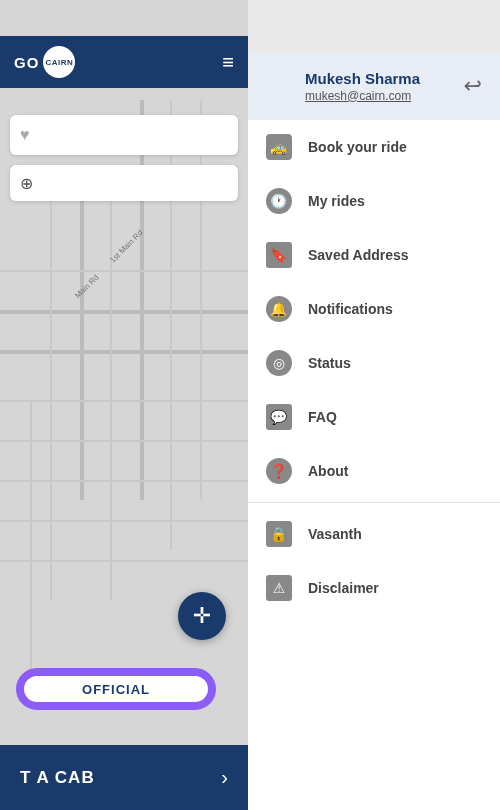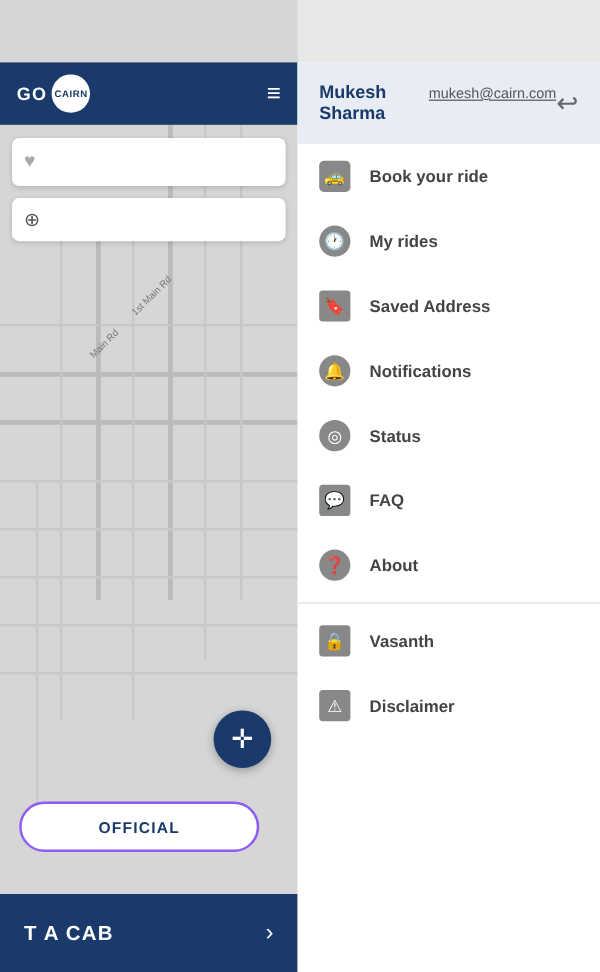--- a/index.html
+++ b/index.html
@@ -19,21 +19,21 @@
       top: 0;
       width: 248px;
       height: 810px;
       background: #d6d6d6;
       overflow: hidden;
     }
 
     
     .header-bar {
       position: absolute;
-      top: 52px;
+      top: 36px;
       left: 0;
       width: 248px;
       height: 52px;
       background: #1a3a6b;
       display: flex;
       align-items: center;
       justify-content: space-between;
       padding: 0 14px;
       z-index: 10;
     }
@@ -146,21 +146,21 @@
     }
 
     
     .official-btn {
       position: absolute;
       bottom: 100px;
       left: 16px;
       width: 200px;
       height: 42px;
       background: #fff;
-      border: 2px solid #8b5cf6;
+      border: 8px solid #8b5cf6;
       border-radius: 24px;
       display: flex;
       align-items: center;
       justify-content: center;
       z-index: 20;
       cursor: pointer;
       text-align: center;
     }
 
     .official-label {
@@ -216,21 +216,22 @@
       background: #e8edf5;
       padding: 16px 18px;
       display: flex;
       align-items: center;
       justify-content: space-between;
       min-height: 68px;
     }
 
     .user-info {
       display: flex;
-      flex-direction: row;
+      flex-direction: column;
+      margin-left: 39px;
     }
 
     .user-name {
       color: #1a3a6b;
       font-size: 15px;
       font-weight: bold;
     }
 
     .user-email {
       color: #555;

